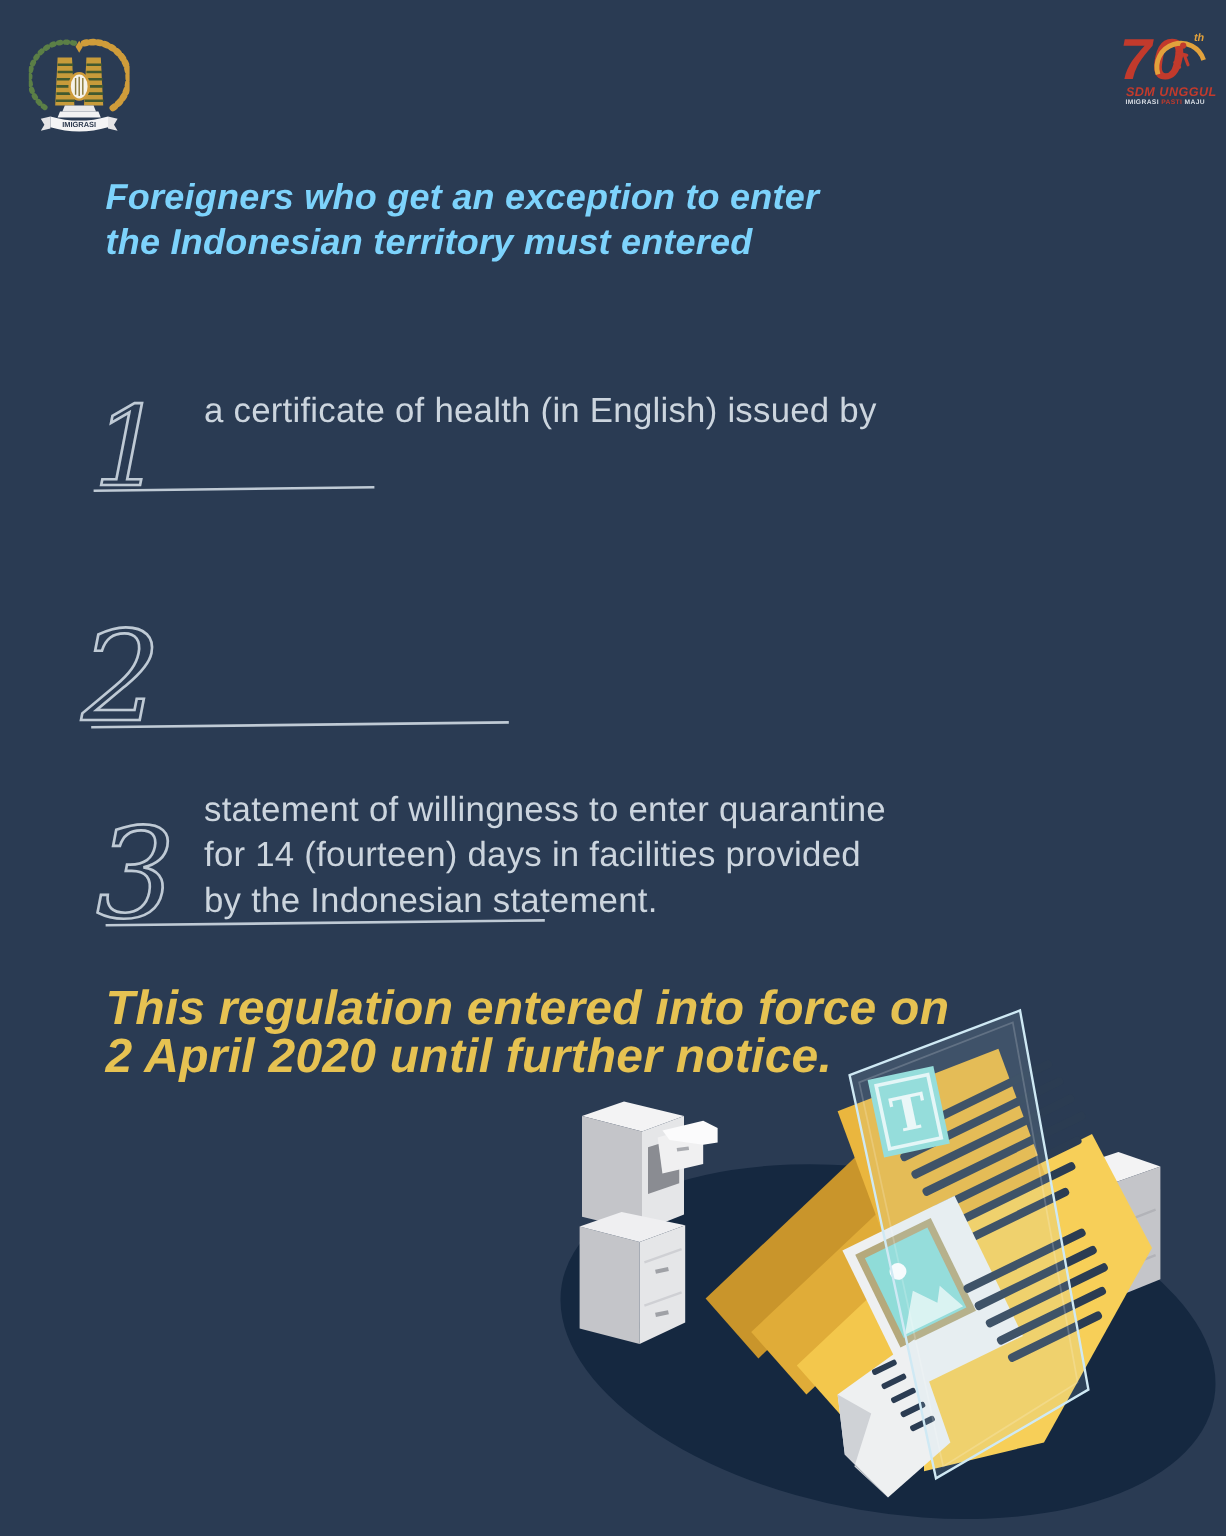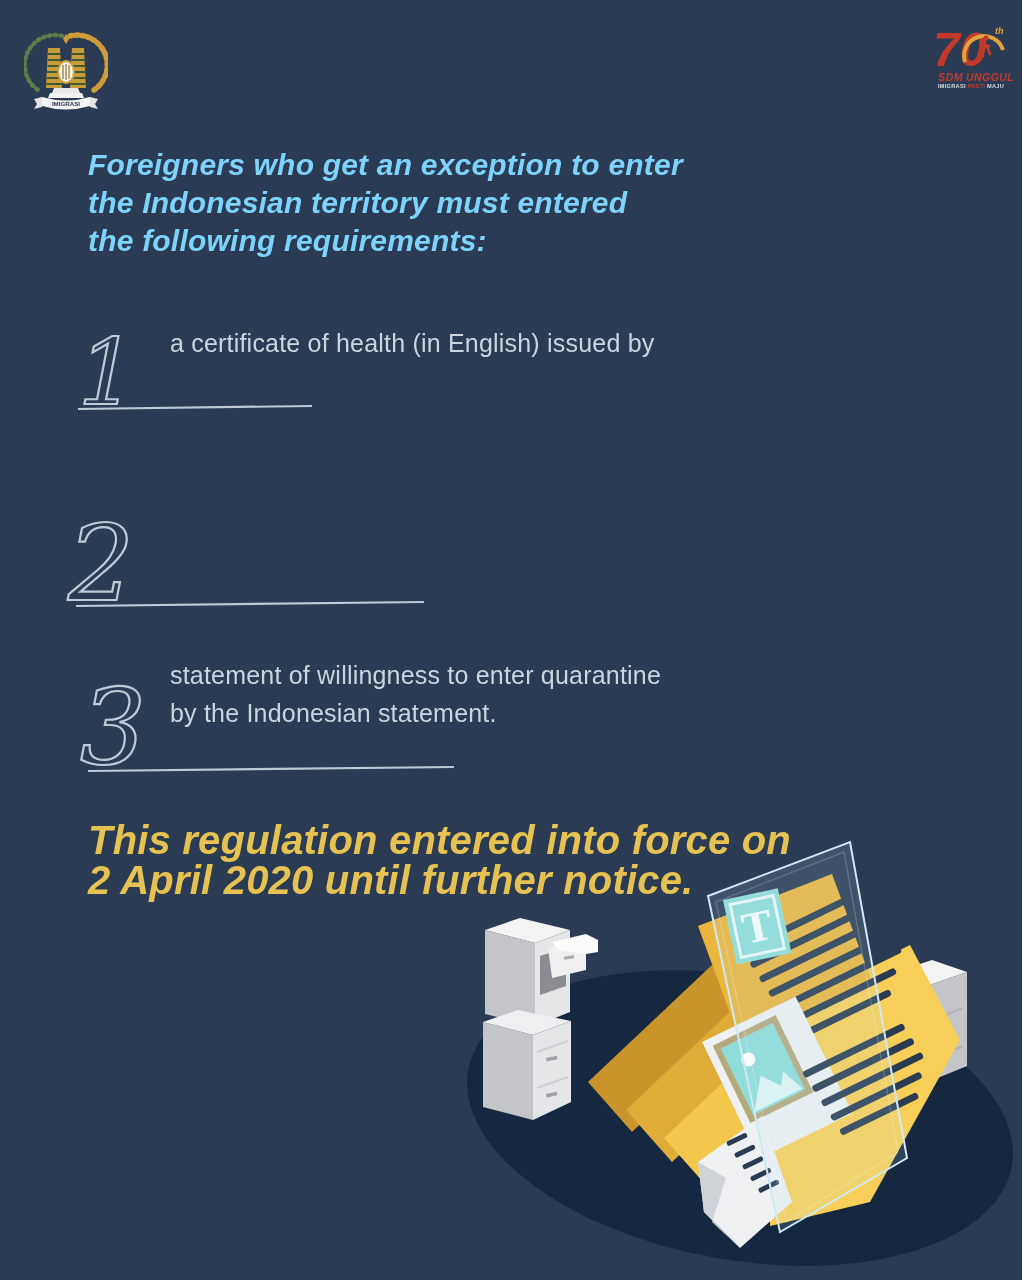--- a/index.html
+++ b/index.html
@@ -27,21 +27,21 @@
     color:#7dd3fc;font-size:30px;font-weight:bold;font-style:italic;
     line-height:38px;letter-spacing:.2px;
   }
   .footnote{
     position:absolute;left:88px;top:820px;
     color:#e6c252;font-size:40px;font-weight:bold;font-style:italic;
     line-height:40px;letter-spacing:.2px;
   }
   
   .req-text{
-    position:absolute;color:#ccd5de;font-size:25px;line-height:38px;
+    position:absolute;color:#ccd5de;font-size:29px;line-height:38px;
     letter-spacing:.2px;font-weight:400;
   }
   .req-num{position:absolute;}
   .req-num text{
     font-family:"DejaVu Serif", serif;font-style:italic;
     fill:none;stroke:#bfcad5;stroke-width:2.2px;
   }
   .req-num line{stroke:#bfcad5;stroke-width:2.2px;}
   
   .illustration{position:absolute;left:440px;top:830px;}
@@ -99,21 +99,20 @@
       </g>
       <text x="66" y="12" font-size="9" font-weight="bold" font-style="italic" fill="#e2a23c" font-family="Liberation Sans, sans-serif">th</text>
     </svg>
     <div class="tag-main">SDM UNGGUL</div>
     <div class="tag-sub"><span>IMIGRASI </span><span class="red">PASTI</span><span> MAJU</span></div>
   </div>
 
   <div class="headline">
     <div>Foreigners who get an exception to enter</div>
     <div>the Indonesian territory must entered</div>
-    <div>the following requirements:</div>
   </div>
 
   <svg class="req-num" style="left:70px;top:328px;" width="260" height="90" viewBox="0 0 260 90">
     <text x="8" y="76" font-size="92">1</text>
     <line x1="8" y1="81" x2="242" y2="78"></line>
   </svg>
   <div class="req-text" style="left:170px;top:324px;">
     <div>a certificate of health (in English) issued by</div>
   </div>
 
@@ -121,20 +120,21 @@
     <text x="6" y="88" font-size="104">2</text>
     <line x1="14" y1="94" x2="362" y2="90"></line>
   </svg>
 
   <svg class="req-num" style="left:74px;top:672px;" width="400" height="110" viewBox="0 0 400 110">
     <text x="6" y="92" font-size="104">3</text>
     <line x1="14" y1="99" x2="380" y2="95"></line>
   </svg>
   <div class="req-text" style="left:170px;top:644px;margin-top:12px;">
     <div>statement of willingness to enter quarantine</div>
+    <div>for 14 (fourteen) days in facilities provided</div>
     <div>by the Indonesian statement.</div>
   </div>
 
   <div class="footnote">
     <div>This regulation entered into force on</div>
     <div>2 April 2020 until further notice.</div>
   </div>
 
   <svg class="illustration" width="582" height="450" viewBox="0 0 582 450">
 

